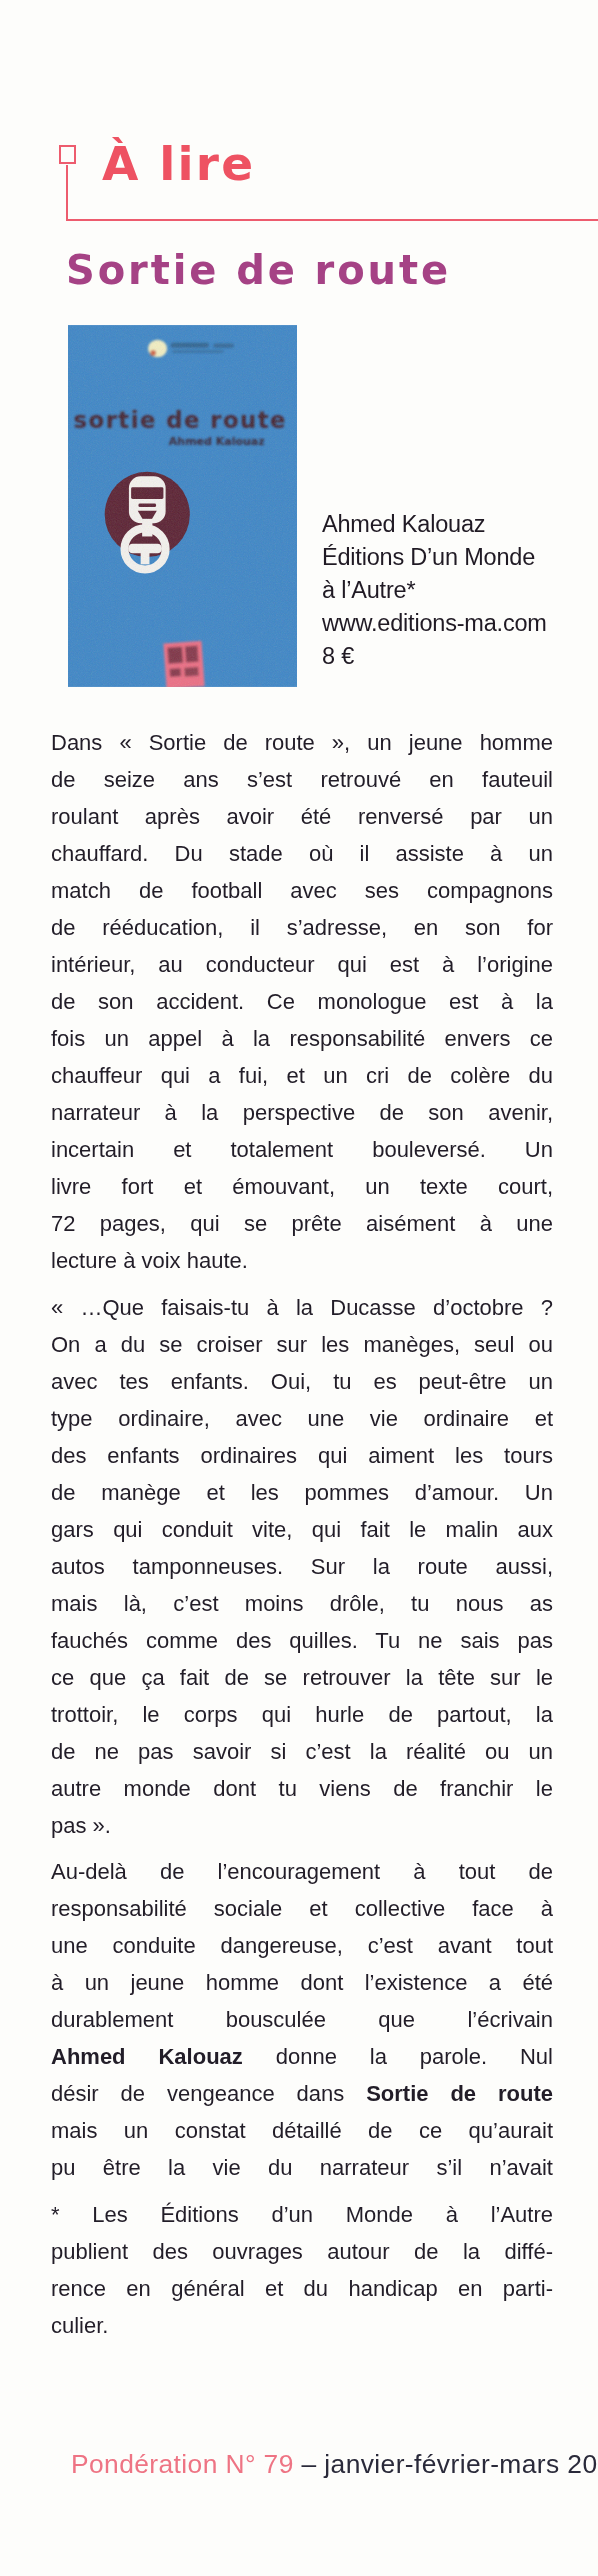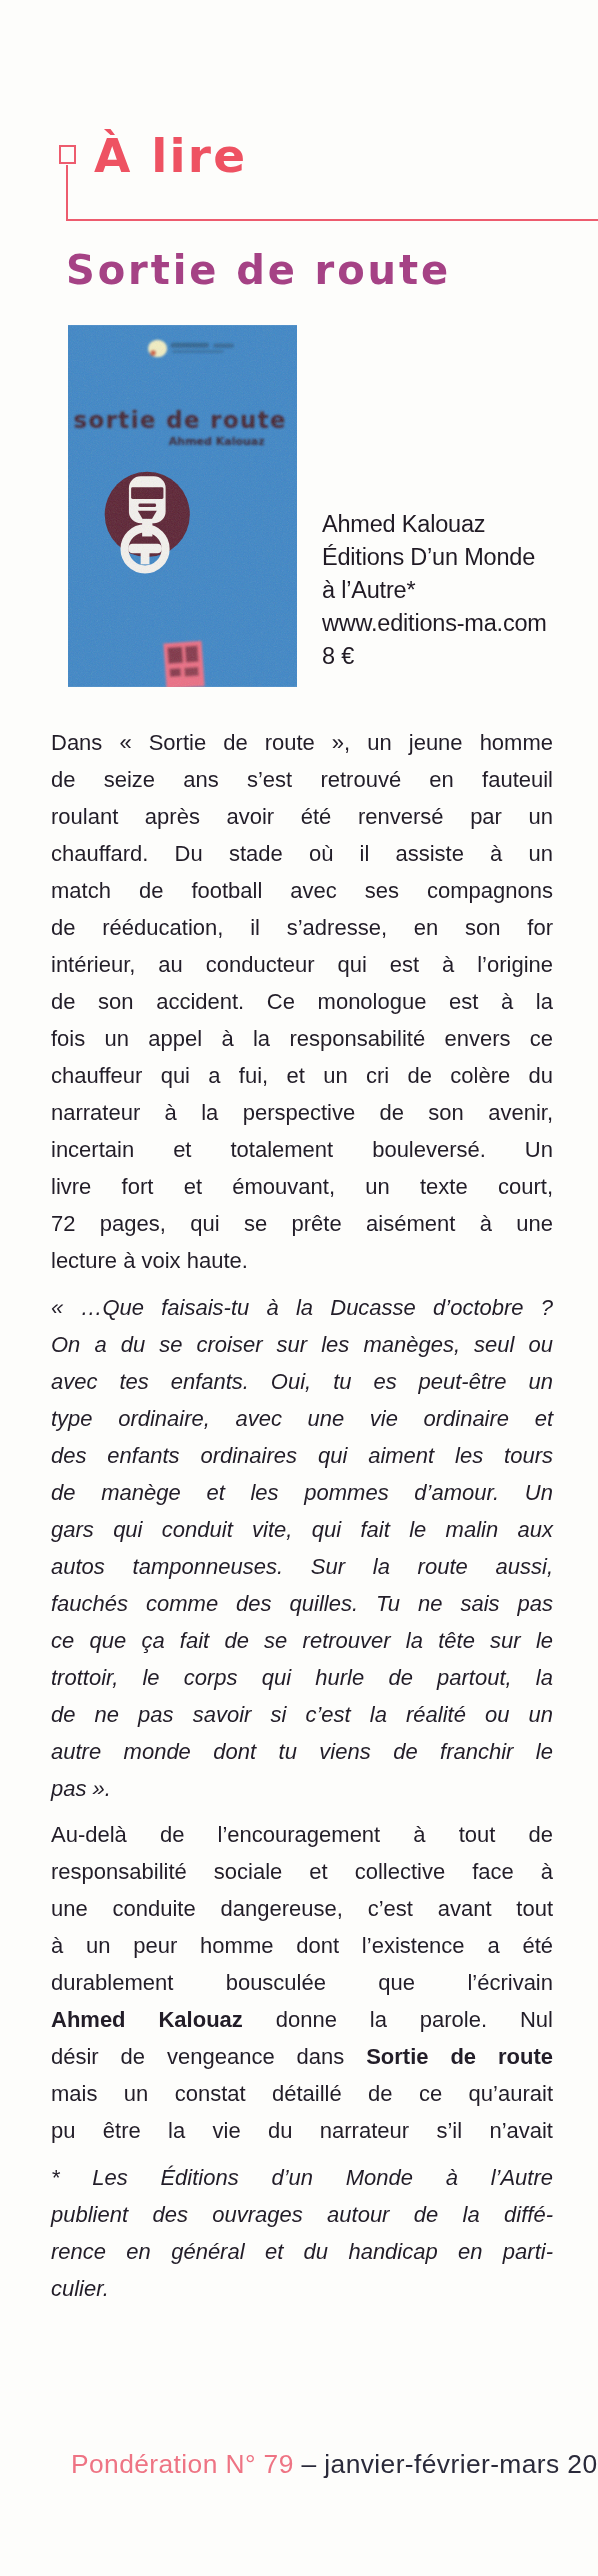--- a/index.html
+++ b/index.html
@@ -14,21 +14,21 @@
 
   
   .hdr-square{
     position:absolute;left:59px;top:145px;width:13.2px;height:15.4px;
     border:2.2px solid #ed5c6e;background:#fdfdfb;
   }
   .hdr-vline{position:absolute;left:66px;top:165px;width:2.2px;height:56px;background:#ed5c6e;}
   .hdr-hline{position:absolute;left:66px;top:219px;width:533px;height:2.2px;background:#ed5c6e;}
 
   .section-title{
-    position:absolute;left:94px;top:132px;margin:0;
+    position:absolute;left:94px;top:132px;margin:8px;
     font-family:"DejaVu Sans", sans-serif;
     font-size:47px;font-weight:bold;letter-spacing:2.2px;
     color:#ee5262;line-height:1;
   }
   .article-title{
     position:absolute;left:66px;top:250px;margin:0;
     font-family:"DejaVu Sans", sans-serif;
     font-size:40px;font-weight:bold;letter-spacing:2.9px;
     color:#a54285;line-height:1;
   }
@@ -42,21 +42,21 @@
     font-size:23.5px;line-height:33px;color:#201a24;
     letter-spacing:-0.2px;white-space:nowrap;
   }
 
   
   .textcol{
     position:absolute;left:51px;top:724px;width:502px;
     font-size:22px;line-height:37px;color:#221d28;
   }
   .para{margin:0 0 9.5px 0;}
-  .para.italic{font-style:italic;}
+  .para.italic{}
   .line{text-align:justify;text-align-last:justify;}
   .line.last{text-align-last:left;}
   .line b{font-weight:bold;}
 
   
   .footer{
     position:absolute;left:71px;top:2450px;
     font-size:26.4px;line-height:29px;letter-spacing:0.4px;
     white-space:nowrap;color:#2a2a3a;
   }
@@ -152,32 +152,33 @@
       </div>
       <div class="para italic">
         <div class="line">« …Que faisais-tu à la Ducasse d’octobre ?</div>
         <div class="line">On a du se croiser sur les manèges, seul ou</div>
         <div class="line">avec tes enfants. Oui, tu es peut-être un</div>
         <div class="line">type ordinaire, avec une vie ordinaire et</div>
         <div class="line">des enfants ordinaires qui aiment les tours</div>
         <div class="line">de manège et les pommes d’amour. Un</div>
         <div class="line">gars qui conduit vite, qui fait le malin aux</div>
         <div class="line">autos tamponneuses. Sur la route aussi,</div>
+        <div class="line">mais là, c’est moins drôle, tu nous as</div>
         <div class="line">fauchés comme des quilles. Tu ne sais pas</div>
         <div class="line">ce que ça fait de se retrouver la tête sur le</div>
         <div class="line">trottoir, le corps qui hurle de partout, la</div>
         <div class="line">de ne pas savoir si c’est la réalité ou un</div>
         <div class="line">autre monde dont tu viens de franchir le</div>
         <div class="line last">pas ».</div>
       </div>
       <div class="para regular">
         <div class="line">Au-delà de l’encouragement à tout de</div>
         <div class="line">responsabilité sociale et collective face à</div>
         <div class="line">une conduite dangereuse, c’est avant tout</div>
-        <div class="line">à un peur homme dont l’existence a été</div>
+        <div class="line">à un jeune homme dont l’existence a été</div>
         <div class="line">durablement bousculée que l’écrivain</div>
         <div class="line"><b>Ahmed Kalouaz</b> donne la parole. Nul</div>
         <div class="line">désir de vengeance dans <b>Sortie de route</b></div>
         <div class="line">mais un constat détaillé de ce qu’aurait</div>
         <div class="line">pu être la vie du narrateur s’il n’avait</div>
       </div>
       <div class="para italic">
         <div class="line">* Les Éditions d’un Monde à l’Autre</div>
         <div class="line">publient des ouvrages autour de la diffé-</div>
         <div class="line">rence en général et du handicap en parti-</div>

